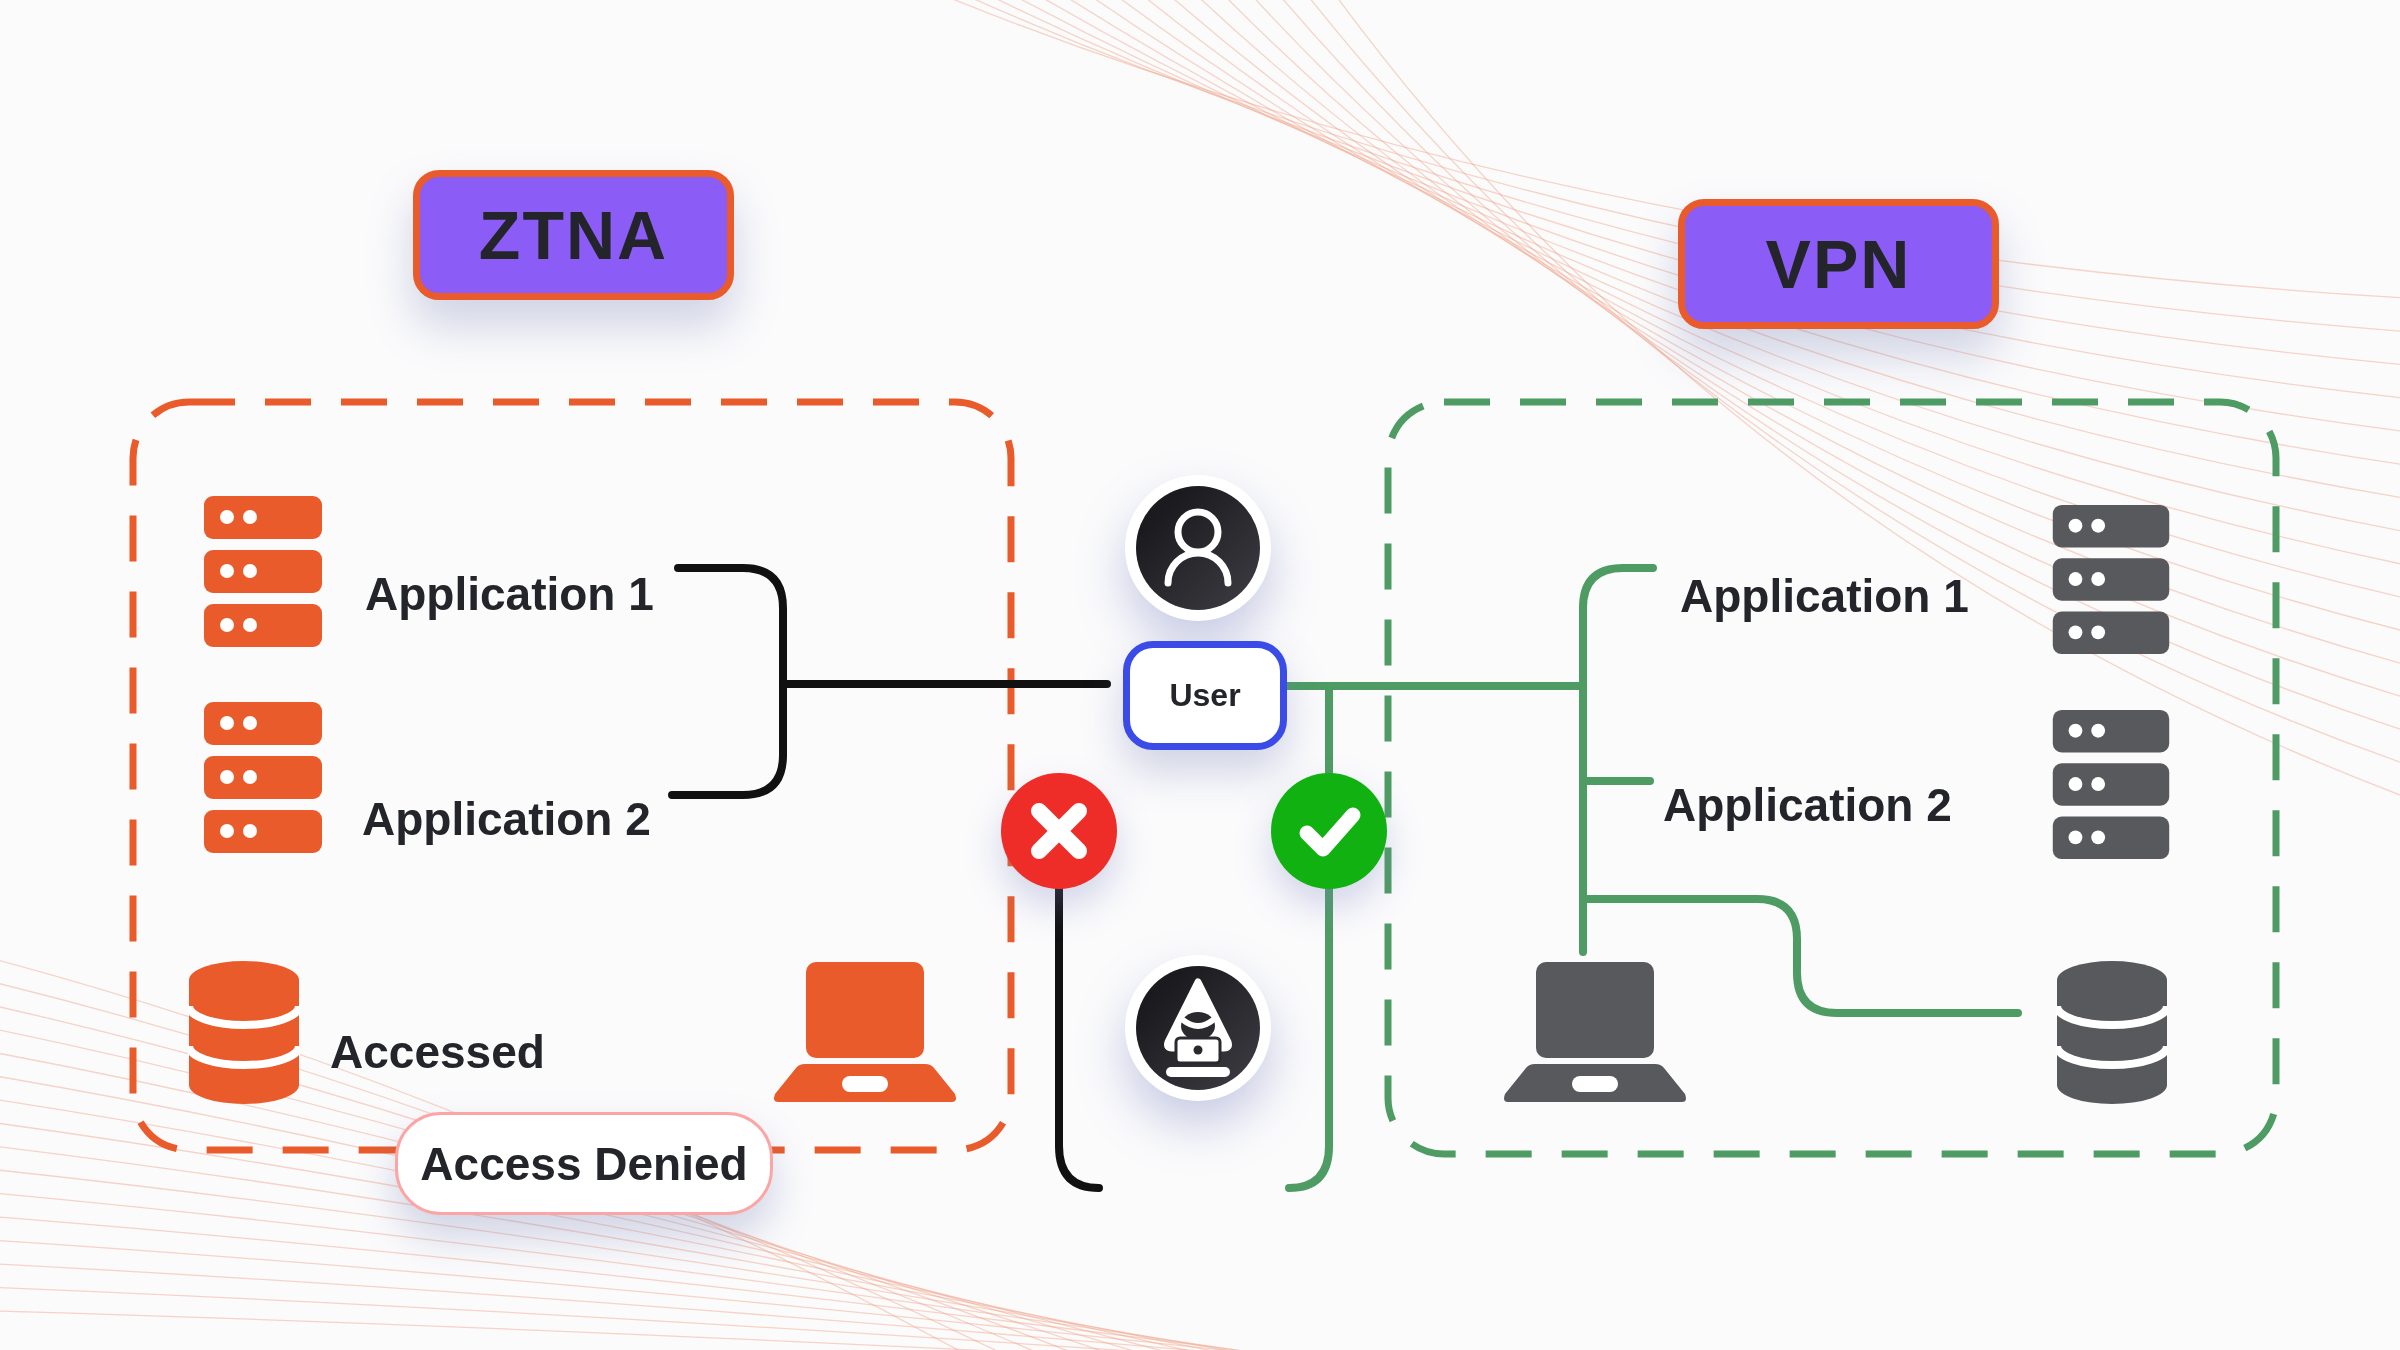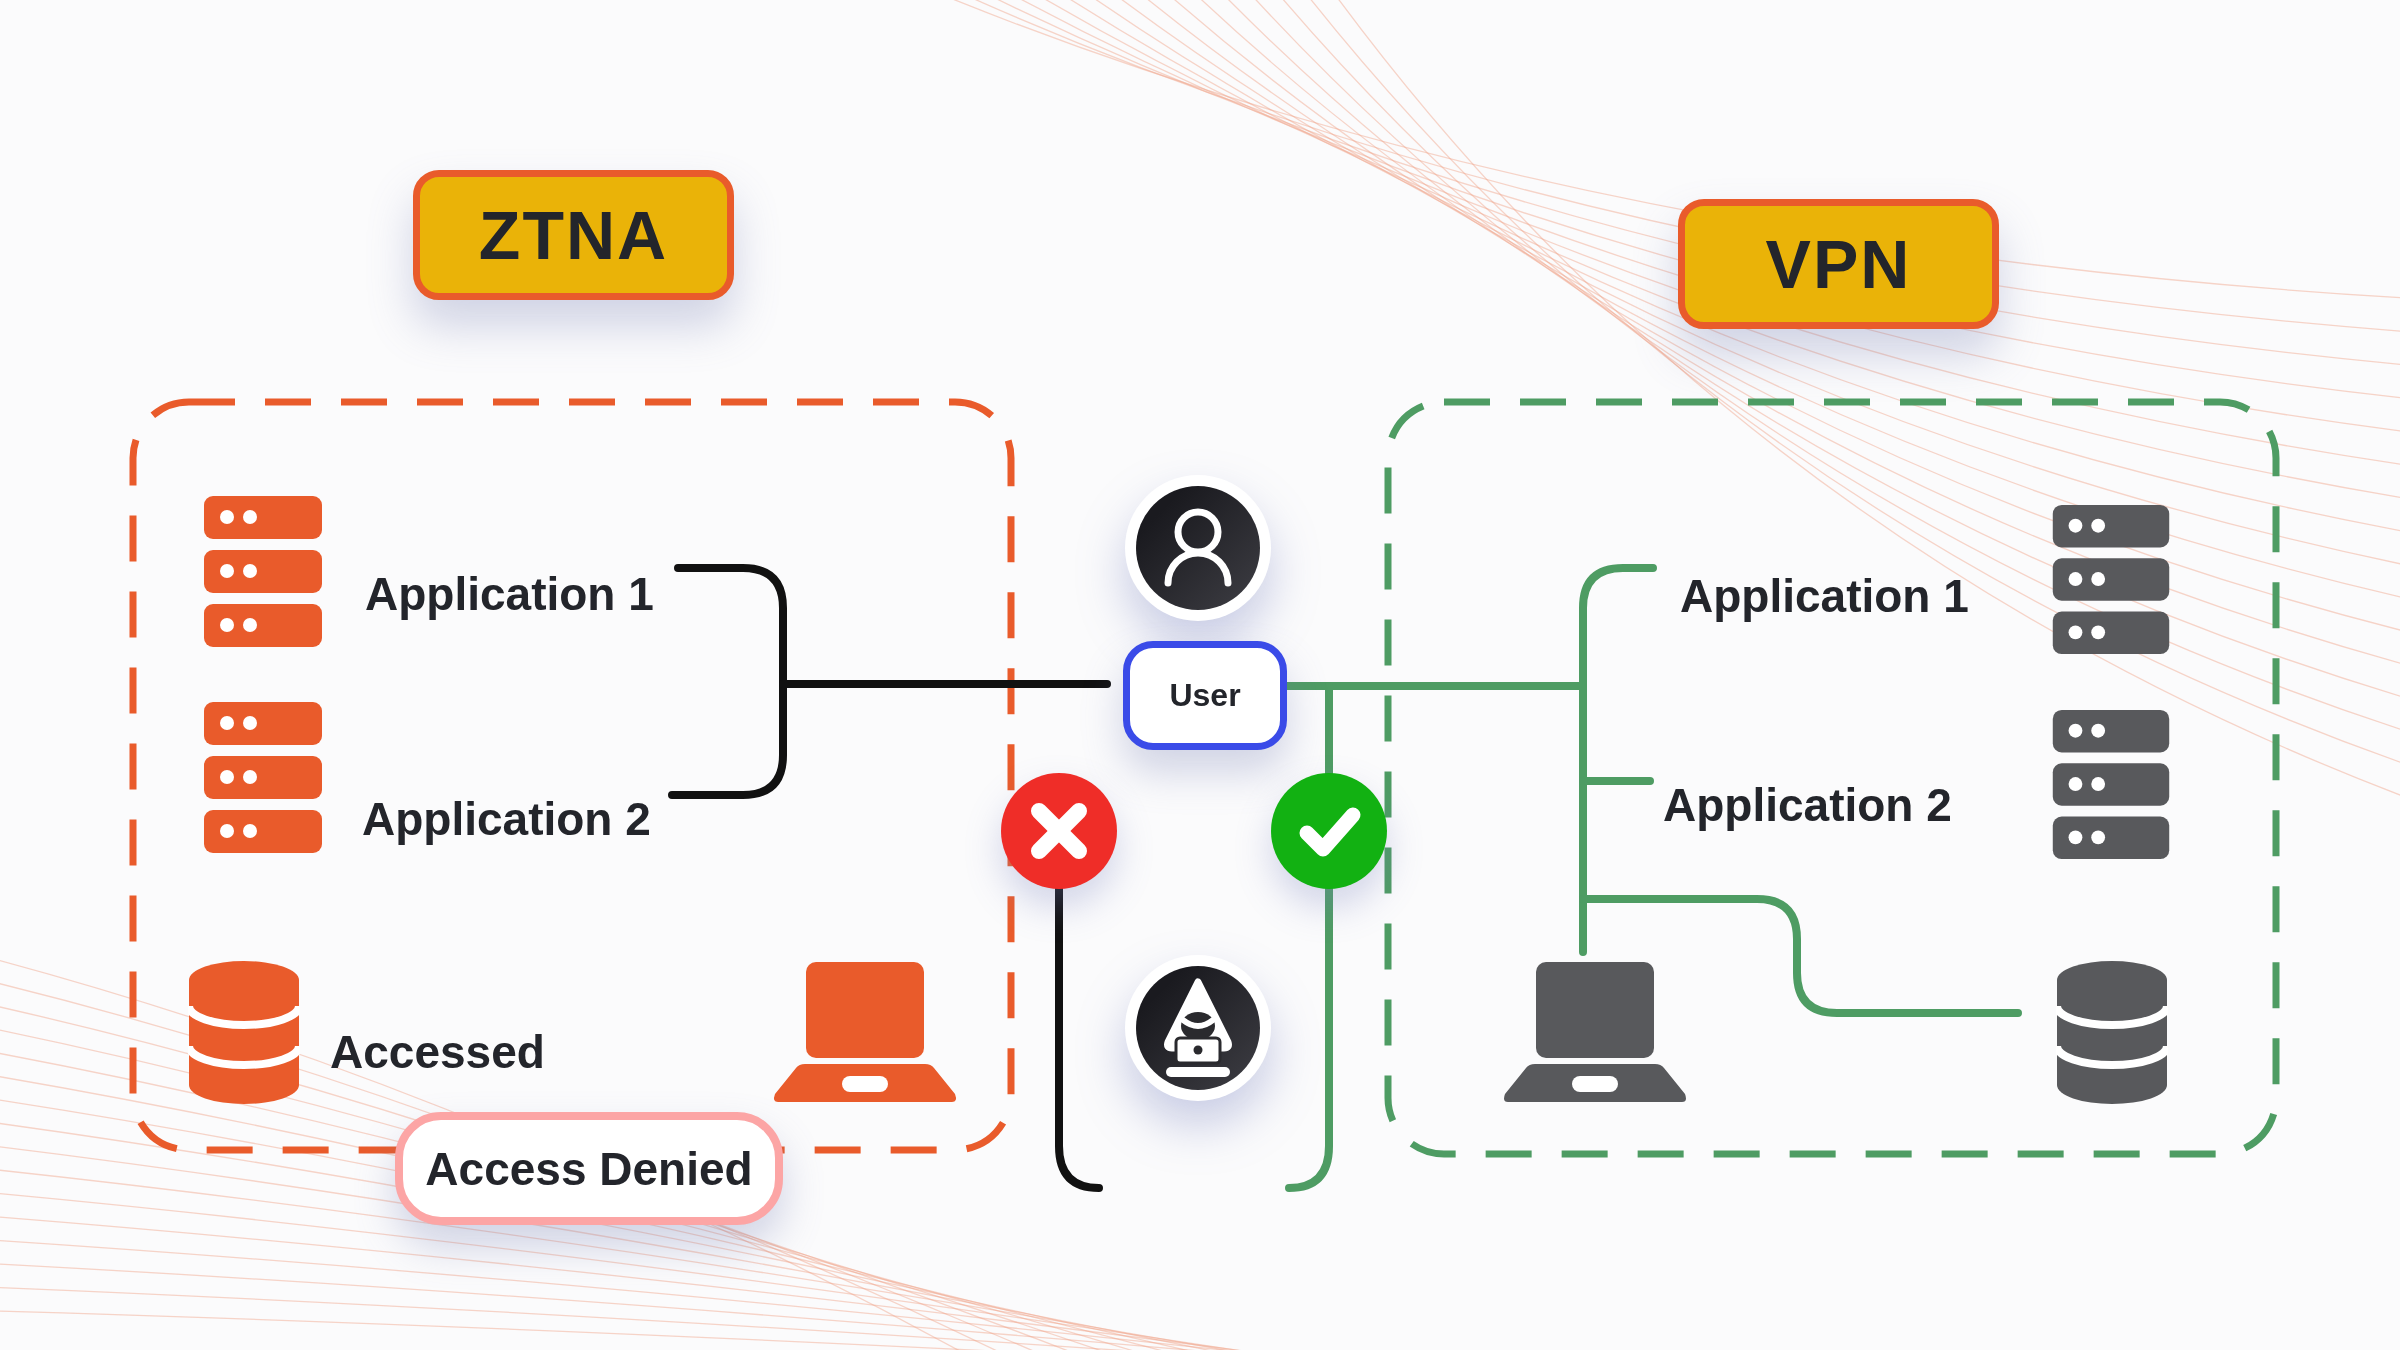--- a/index.html
+++ b/index.html
@@ -2,34 +2,34 @@
 <html><head>
 <meta charset="utf-8">
 <style>
   html,body{margin:0;padding:0;background:#FBFBFC;}
   #canvas{position:relative;width:2400px;height:1350px;overflow:hidden;
           font-family:"Liberation Sans","DejaVu Sans",sans-serif;color:#23252B;}
   svg.layer{position:absolute;left:0;top:0;}
 
   
   .title-badge{position:absolute;display:flex;align-items:center;justify-content:center;
-    background:#eab308;border:7px solid #E95B2B;border-radius:26px;
+    background:#8b5cf6;border:7px solid #E95B2B;border-radius:26px;
     font-size:68px;font-weight:800;letter-spacing:2px;color:#23252B;
     box-shadow:0 26px 45px rgba(110,120,175,.30);}
   #ztna-badge{left:413px;top:170px;width:307px;height:116px;}
   #vpn-badge{left:1678px;top:168px;width:307px;height:116px;margin-top:31px;}
 
   
   .app-label{position:absolute;font-size:46px;font-weight:600;white-space:nowrap;color:#23252B;margin-top:20px;}
 
   
   .pill{position:absolute;display:flex;align-items:center;justify-content:center;
     background:#fff;border-radius:46px;font-size:46px;font-weight:600;color:#23252B;
     box-shadow:0 22px 40px rgba(110,120,175,.30);white-space:nowrap;}
-  #access-denied{left:395px;top:1112px;width:372px;height:97px;border:8px solid #fca5a5;}
+  #access-denied{left:395px;top:1112px;width:372px;height:97px;border:3px solid #fca5a5;}
   #data-accessed{left:1678px;top:1108px;width:377px;height:100px;border:8px solid #2B9D92;}
   #user-label{left:1123px;top:641px;width:150px;height:95px;border:7px solid #3A4BE8;
               border-radius:30px;font-size:32px;}
   #attacker-label{left:1077px;top:1138px;width:240px;height:99px;border:7px solid #F53D68;
               border-radius:34px;font-size:44px;}
 
   
   .avatar{position:absolute;width:146px;height:146px;border-radius:50%;background:#fff;
     display:flex;align-items:center;justify-content:center;
     box-shadow:0 24px 48px rgba(115,125,190,.38);}

